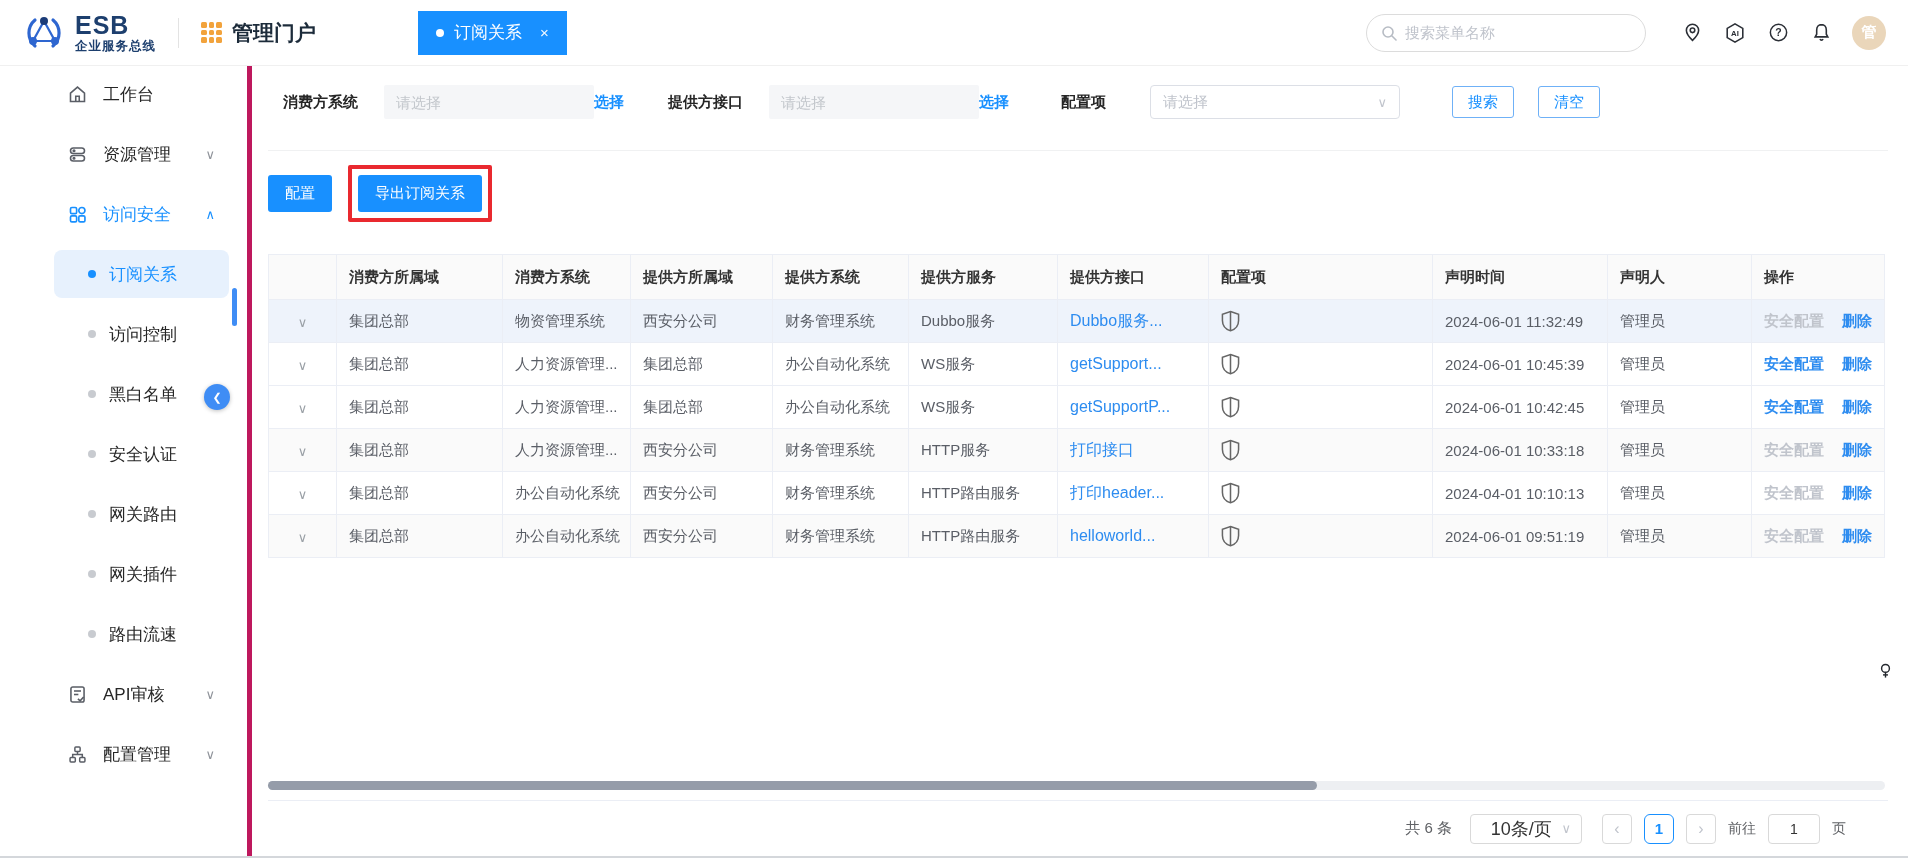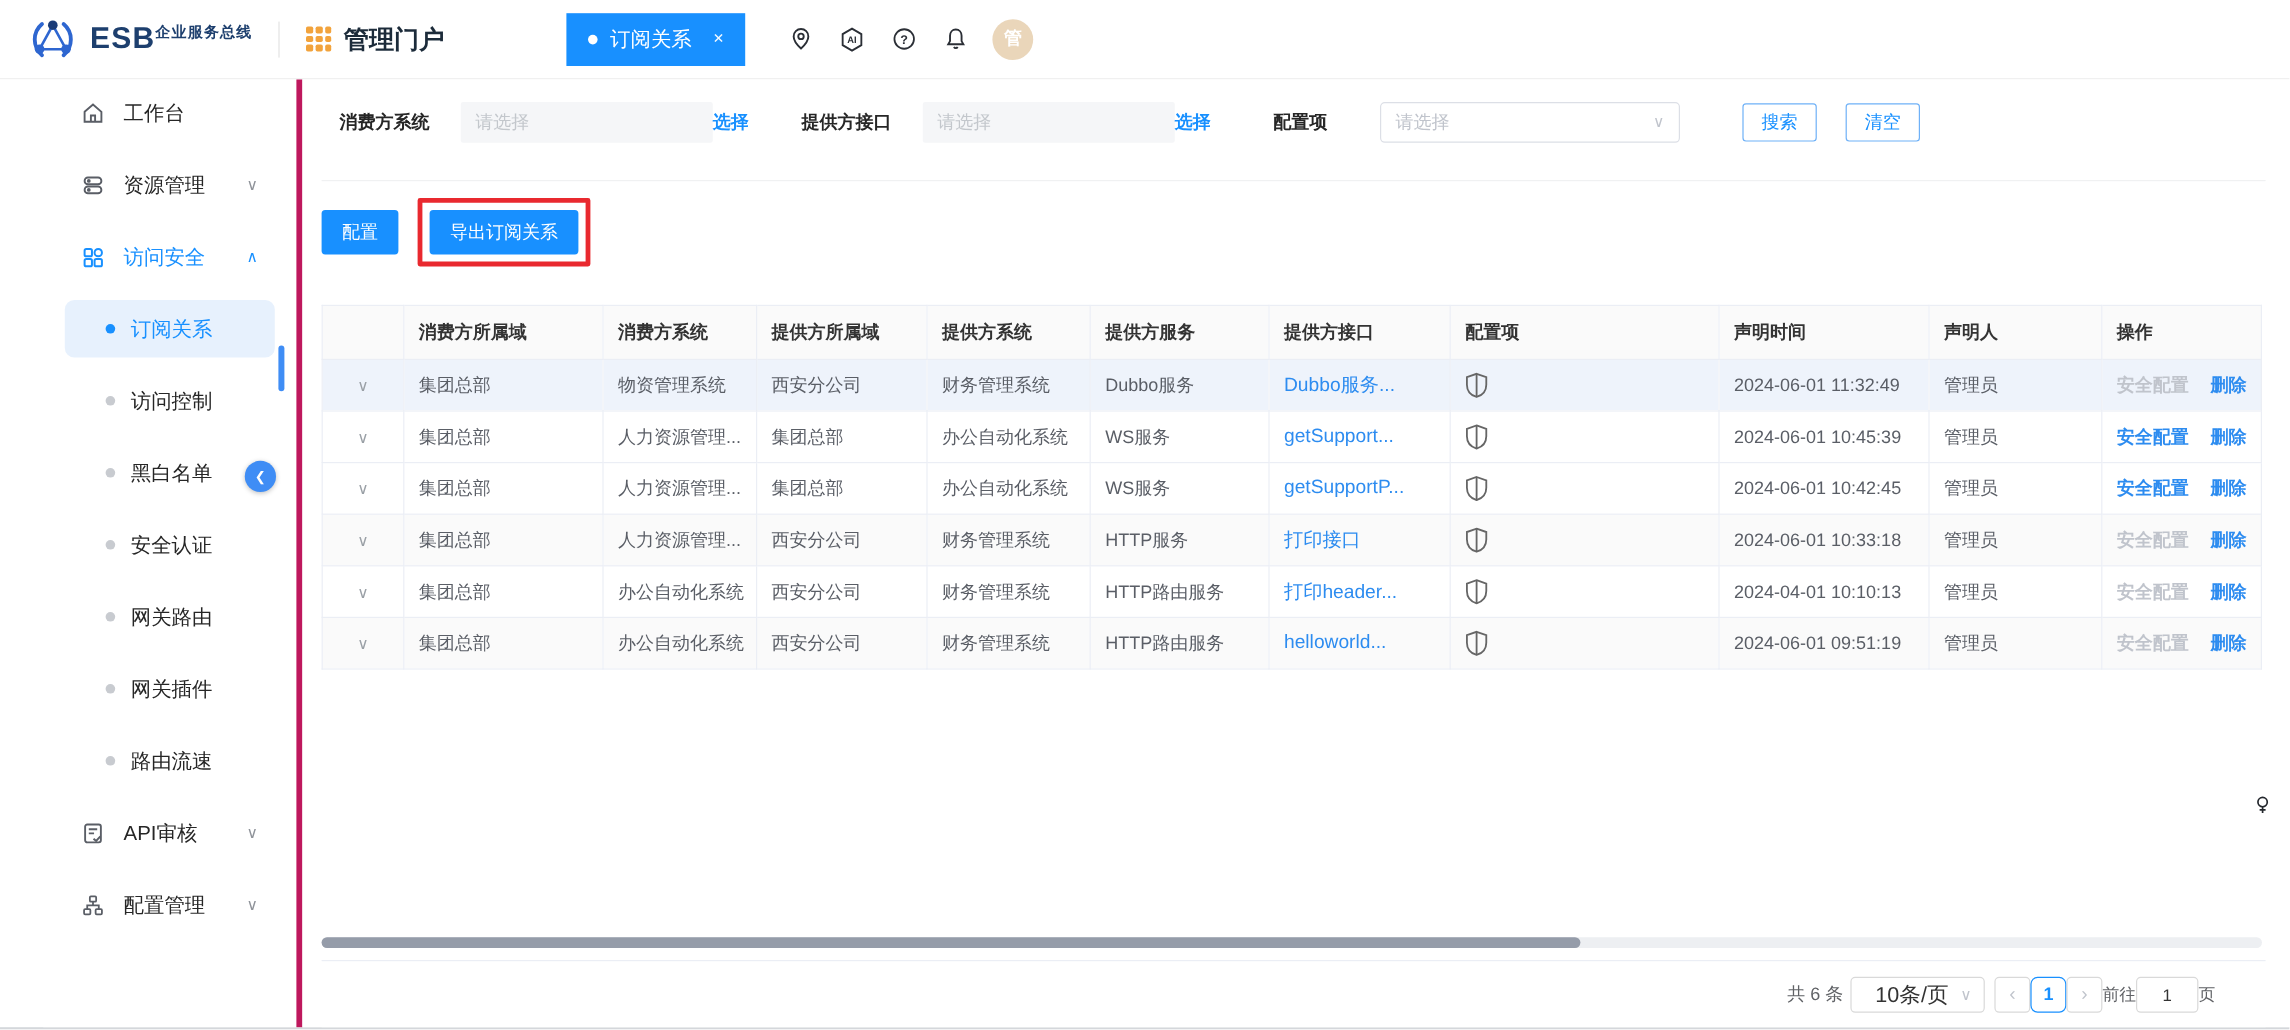--- a/index.html
+++ b/index.html
@@ -3,21 +3,21 @@
 <meta charset="utf-8">
 <style>
   * { margin:0; padding:0; box-sizing:border-box; }
   html,body { width:1908px; height:858px; overflow:hidden; background:#fff;
     font-family:"Liberation Sans","DejaVu Sans",sans-serif; }
   .app { width:1908px; height:858px; display:flex; flex-direction:column; border-bottom:2px solid #d4d7db; }
 
   
   .topbar { height:66px; flex:0 0 66px; display:flex; align-items:center; padding:0 22px; border-bottom:1px solid #f0f0f0; background:#fff; position:relative; z-index:5; }
   .logo-wrap { display:flex; align-items:center; gap:9px; }
-  .brand-text { display:flex; line-height:1.05; }
+  .brand-text { display:flex; flex-direction:column; line-height:1.05; }
   .brand-name { font-size:25px; font-weight:800; color:#1d3f6e; letter-spacing:1px; }
   .brand-sub  { font-size:12.5px; font-weight:700; color:#1d3f6e; letter-spacing:1px; margin-top:2px;text-align:right;}
   .v-divider { width:1px; height:30px; background:#e3e3e3; margin:0 22px; }
   .portal { display:flex; align-items:center; gap:10px; }
   .grid-icon { width:21px; height:21px; display:grid; grid-template-columns:repeat(3,1fr); gap:2px; }
   .grid-icon i { background:#f2a33c; border-radius:1.5px; }
   .portal-title { font-size:21px; font-weight:700; color:#1c2b3a; }
   .tab { margin-left:102px; height:44px; background:#1890ff; color:#fff; display:flex; align-items:center; padding:0 18px; gap:10px; cursor:pointer; }
   .tab-dot { width:8px; height:8px; border-radius:50%; background:#fff; }
   .tab-label { font-size:17px; font-weight:500; }
@@ -79,21 +79,21 @@
   tr[data-rowstate="stripe"] td { background:#fafafa; }
   a.itf-link { color:#2d8cf0; font-size:16px; text-decoration:none; cursor:pointer; }
   .op-link { color:#2d8cf0; font-size:15px; font-weight:600; text-decoration:none; cursor:pointer; margin-right:18px; }
   .op-link:last-child { margin-right:0; }
   .op-link[data-state="disabled"] { color:#c0c4cc; cursor:not-allowed; }
   .shield { display:inline-block; vertical-align:middle; }
 
   
   .hscroll { position:absolute; left:16px; width:1617px; bottom:66px; height:9px; background:#edeff2; border-radius:5px; }
   .hscroll-thumb { width:1049px; height:9px; background:#959ca9; border-radius:5px; cursor:pointer; }
-  .footer { position:absolute; left:16px; right:20px; bottom:0; height:56px; border-top:1px solid #ebeef5; background:#fff; display:flex; align-items:center; justify-content:flex-end; padding-right:42px; }
+  .footer { position:absolute; left:16px; right:20px; bottom:0; height:56px; border-top:1px solid #ebeef5; background:#fff; display:flex; align-items:center; justify-content:flex-end; padding-right:42px; gap:12px; }
   .pg-total { font-size:15px; color:#606266; margin-right:6px; }
   .pg-size { width:112px; height:30px; border:1px solid #d9d9d9; border-radius:4px; display:flex; align-items:center; padding:0 10px; cursor:pointer; margin-right:8px; }
   .pg-size span.val { flex:1; font-size:18px; color:#333; text-align:center; }
   .pg-btn { width:30px; height:30px; border:1px solid #d9d9d9; border-radius:4px; background:#fff; color:#c0c4cc; font-size:16px; display:flex; align-items:center; justify-content:center; cursor:pointer; }
   .pg-page { width:30px; height:30px; border:1px solid #1890ff; border-radius:6px; background:#fff; color:#1890ff; font-size:15px; font-weight:700; display:flex; align-items:center; justify-content:center; cursor:pointer; }
   .pg-goto { font-size:14px; color:#606266; }
   .pg-input { width:52px; height:30px; border:1px solid #d9d9d9; border-radius:4px; text-align:center; font-size:14px; color:#333; outline:none; }
 
   .float-pin { position:absolute; right:14px; top:662px; cursor:pointer; z-index:9; }
 </style>
@@ -131,20 +131,27 @@
           <i></i>
           <i></i>
           <i></i>
         </span>
       <span class="portal-title">管理门户</span>
     </div>
     <div class="tab">
       <span class="tab-dot"></span>
       <span class="tab-label">订阅关系</span>
       <span class="tab-close">×</span>
+    </div>
+    <div class="topbar-search">
+      <svg width="16" height="16" viewBox="0 0 16 16">
+        <circle cx="7" cy="7" r="5" fill="none" stroke="#b7bcc4" stroke-width="1.6"></circle>
+        <line x1="11" y1="11" x2="15" y2="15" stroke="#b7bcc4" stroke-width="1.6" stroke-linecap="round"></line>
+      </svg>
+      <input type="text" placeholder="搜索菜单名称" style="">
     </div>
     <div class="top-icons">
       <span class="top-icon">
         <svg width="21" height="21" viewBox="0 0 24 24" fill="none" stroke="#2b2f36" stroke-width="1.8">
           <path d="M12 21 C12 21 5 14.5 5 9.5 A7 7 0 0 1 19 9.5 C19 14.5 12 21 12 21 Z"></path>
           <circle cx="12" cy="9.5" r="2.6"></circle>
         </svg>
       </span>
       <span class="top-icon">
         <svg width="22" height="22" viewBox="0 0 24 24" fill="none" stroke="#2b2f36" stroke-width="1.7">

